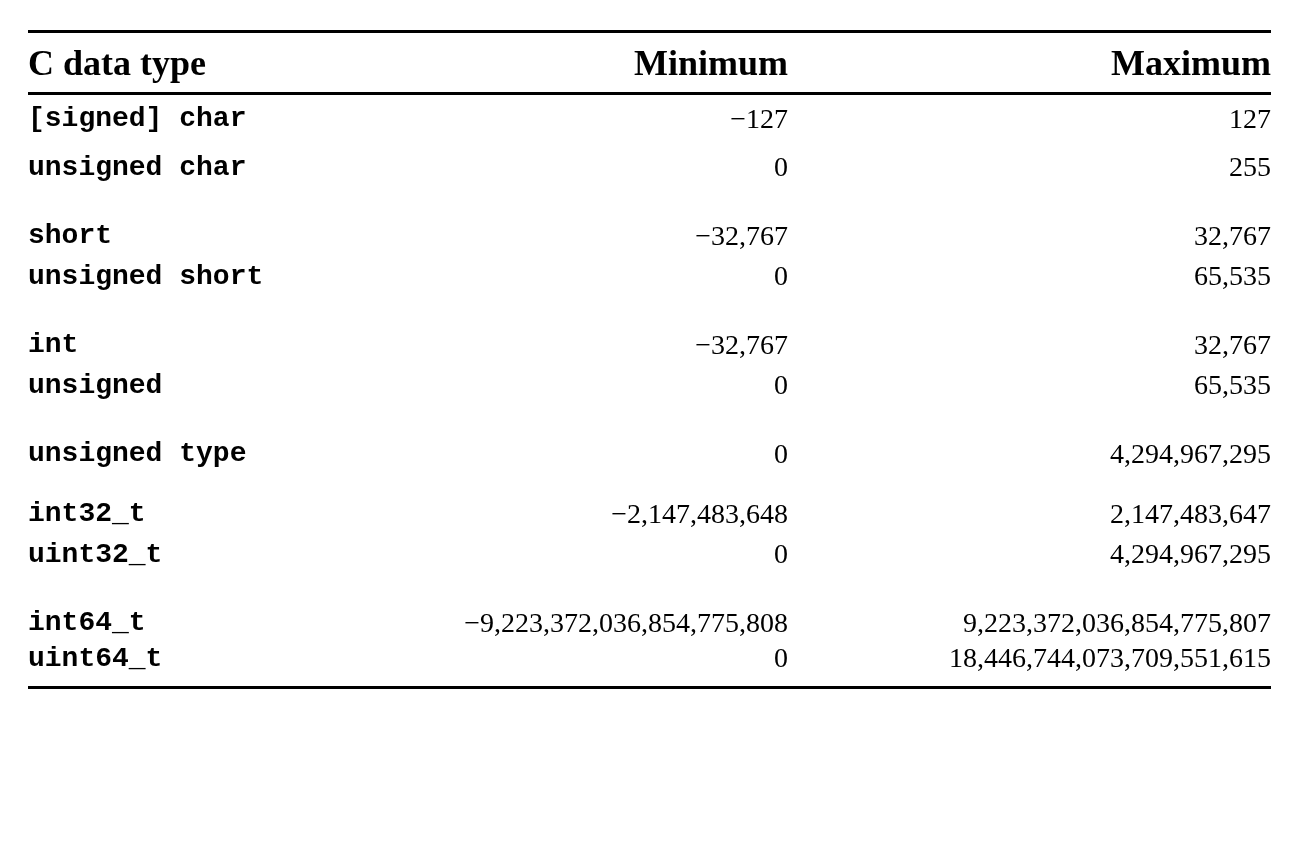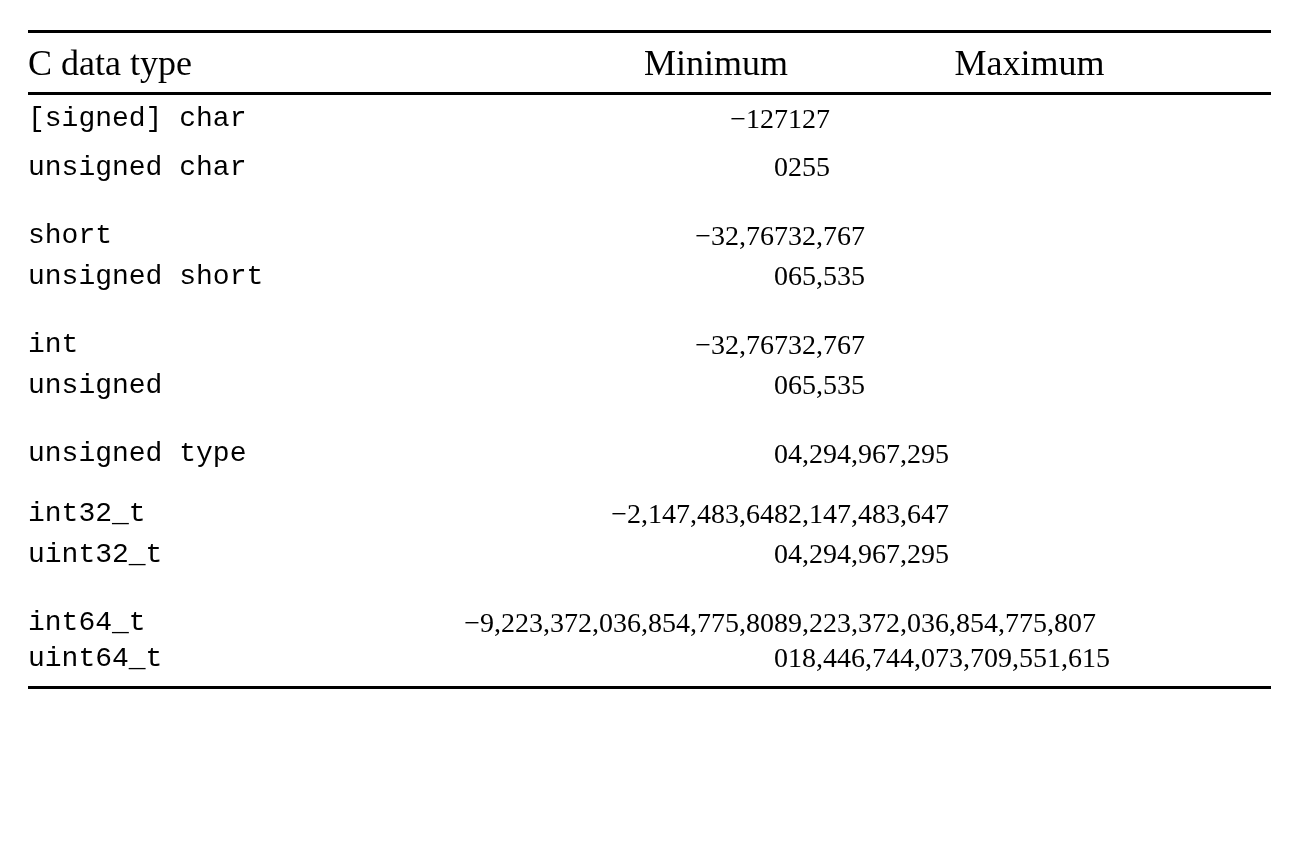--- a/index.html
+++ b/index.html
@@ -17,33 +17,33 @@
     width: 1243px;
     border-collapse: collapse;
     border-top: 3px solid #000000;
     border-bottom: 3px solid #000000;
   }
   .range-table thead tr {
     border-bottom: 3px solid #000000;
   }
   .range-table th {
     height: 62px;
-    font-weight: normal;
+    font-weight: bold;
     font-size: 36px;
     vertical-align: middle;
     white-space: nowrap;
   }
   .range-table td {
     height: 49px;
     vertical-align: middle;
     white-space: nowrap;
   }
-  .col-type  { width: 360px; text-align: left; }
+  .col-type  { width: 360px; text-align: left; font-weight: bold; }
   .col-min   { width: 400px; text-align: right; margin-left: 32px; }
-  .col-max   { width: 483px; }
+  .col-max   { width: 483px; text-align: right; }
   td.col-type {
     font-family: "Liberation Mono", monospace;
     font-size: 28px;
   }
   td.col-min, td.col-max {
     font-family: "Liberation Serif", serif;
     font-size: 28px;
   }
   
   tbody.group-gap tr:first-child td { padding-top: 28px; }

